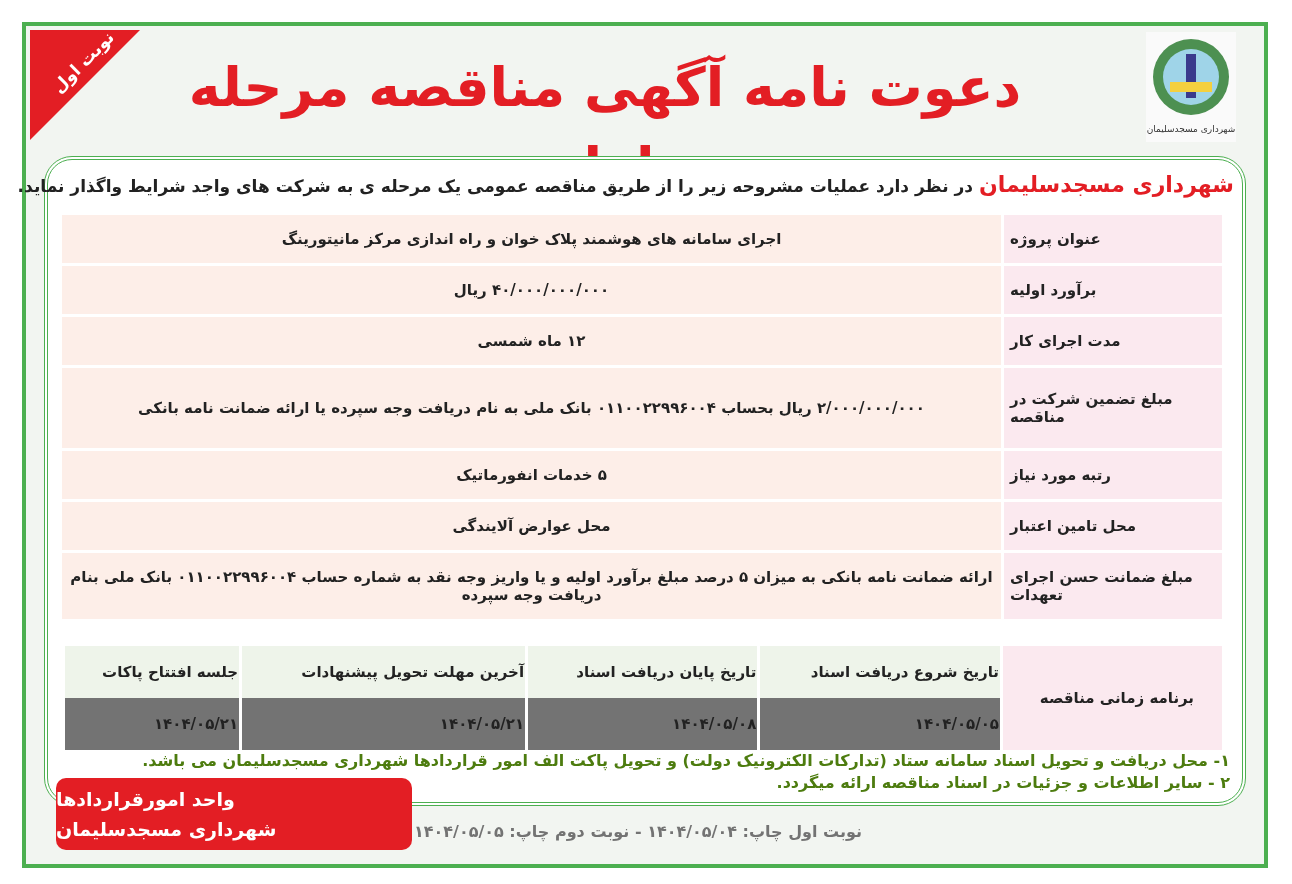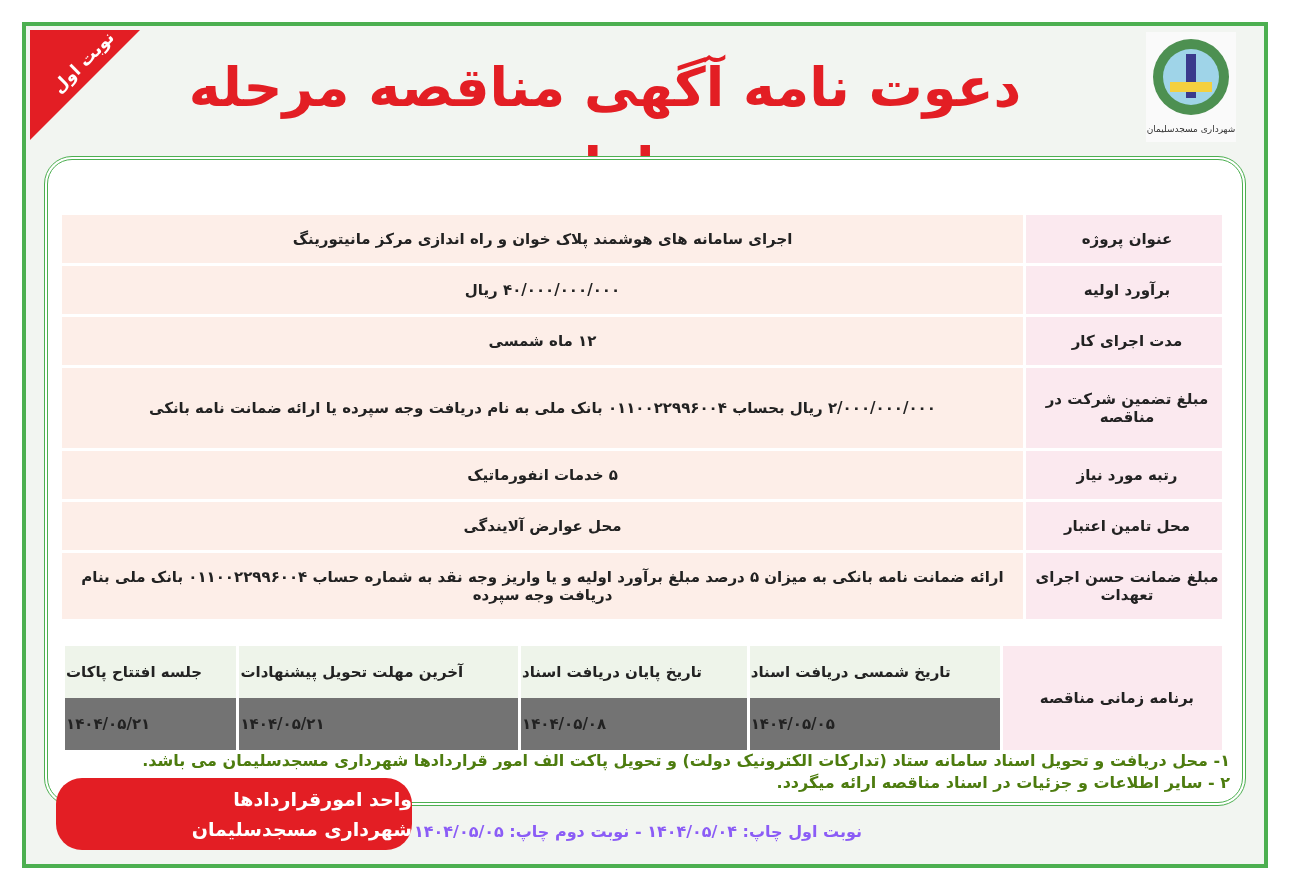--- a/index.html
+++ b/index.html
@@ -17,33 +17,33 @@
   .logo svg { width:90px; height:110px; }
   .inner { position:absolute; left:18px; top:130px; width:1202px; height:650px;
            border:3px double #4caf50; border-width:4px; border-style:double;
            border-radius:28px; background:#ffffff; box-sizing:border-box; }
   .intro { position:absolute; right:8px; top:12px; left:10px; font-size:17px; font-weight:bold;
            color:#222; white-space:nowrap; text-align:right; }
   .intro .org { color:#e31e24; font-size:22px; }
   table.info { position:absolute; right:20px; top:52px; width:1160px; border-collapse:separate;
            border-spacing:0 3px; font-size:15px; font-weight:bold; color:#222; }
   table.info td { padding:0 6px; text-align:center; vertical-align:middle; }
-  table.info td.lbl { width:190px; background:#fbe9ef; border-left:3px solid #fff; text-align:center; padding-right:0; }
+  table.info td.lbl { width:190px; background:#fbe9ef; border-left:3px solid #fff; text-align:left; padding-right:22px; }
   table.info td.val { background:#fdeee8; }
   table.sched { position:absolute; right:20px; top:486px; width:1160px; border-collapse:separate;
            border-spacing:0; font-size:15px; font-weight:bold; color:#222; }
-  table.sched td { text-align:left; height:50px; border-left:3px solid #fff; }
+  table.sched td { text-align:right; height:50px; border-left:3px solid #fff; }
   table.sched td.lbl { width:190px; background:#fbe9ef; text-align:right; padding-right:28px; }
   table.sched td.head { background:#eef4ea; }
   table.sched td.date { background:#737373; }
   .notes { position:absolute; right:12px; top:590px; left:24px; font-size:16px; font-weight:bold; color:#4d7c0f; line-height:22px; }
-  .print { position:absolute; right:380px; top:662px; font-size:16px; font-weight:bold; color:#8b5cf6; }
+  .print { position:absolute; right:380px; top:662px; font-size:16px; font-weight:bold; color:#737373; }
   .contact { position:absolute; left:30px; top:752px; width:356px; height:72px;
-           background:#e31e24; border-radius:26px; color:#fff; font-weight:bold;
-           font-size:19px; text-align:right; line-height:30px; padding-top:6px; box-sizing:border-box; }
+           background:#e31e24; border-radius:10px; color:#fff; font-weight:bold;
+           font-size:19px; text-align:left; line-height:30px; padding-top:6px; box-sizing:border-box; }
   .watermark { position:absolute; left:270px; top:340px; font-size:150px; font-weight:bold;
            color:rgba(150,150,150,0.18); direction:ltr; font-family:"Liberation Sans", sans-serif; letter-spacing:-4px; pointer-events:none; }
   .watermark2 { position:absolute; left:300px; top:500px; font-size:36px; color:rgba(150,150,150,0.25); letter-spacing:14px; pointer-events:none; }
 </style>
 </head>
 <body>
 
 <div class="outer">
   <div class="corner-badge"></div>
   <div class="corner-text">نوبت اول</div>
@@ -56,20 +56,23 @@
       <circle cx="45" cy="45" r="28" fill="#9fd4e8"></circle>
       <rect x="40" y="22" width="10" height="44" fill="#3a3a8c"></rect>
       <rect x="24" y="50" width="42" height="10" fill="#f4d03f"></rect>
       <text x="45" y="100" font-size="9" text-anchor="middle" fill="#333" font-family="DejaVu Sans, sans-serif">شهرداری مسجدسلیمان</text>
     </svg>
   </div>
 
   <div class="watermark">AriaTender</div>
 
   <div class="inner">
+    <div class="intro">
+      <span class="org">شهرداری مسجدسلیمان</span><span> در نظر دارد عملیات مشروحه زیر را از طریق مناقصه عمومی یک مرحله ی به شرکت های واجد شرایط واگذار نماید.</span>
+    </div>
 
     <table class="info">
       <tbody>
           <tr style="height:48px">
         <td class="lbl">عنوان پروژه</td>
         <td class="val">اجرای سامانه های هوشمند پلاک خوان و راه اندازی مرکز مانیتورینگ</td>
       </tr>
       <tr style="height:48px">
         <td class="lbl">برآورد اولیه</td>
         <td class="val">۴۰/۰۰۰/۰۰۰/۰۰۰ ریال</td>
@@ -94,21 +97,21 @@
         <td class="lbl">مبلغ ضمانت حسن اجرای تعهدات</td>
         <td class="val">ارائه ضمانت نامه بانکی به میزان ۵ درصد مبلغ برآورد اولیه و یا واریز وجه نقد به شماره حساب ۰۱۱۰۰۲۲۹۹۶۰۰۴ بانک ملی بنام دریافت وجه سپرده</td>
       </tr>
     </tbody>
       </table>
 
     <table class="sched">
       <tbody>
           <tr>
         <td class="lbl" rowspan="2">برنامه زمانی مناقصه</td>
-        <td class="head">تاریخ شمسی دریافت اسناد</td>
+        <td class="head">تاریخ شروع دریافت اسناد</td>
         <td class="head">تاریخ پایان دریافت اسناد</td>
         <td class="head">آخرین مهلت تحویل پیشنهادات</td>
         <td class="head">جلسه افتتاح پاکات</td>
       </tr>
       <tr>
         <td class="date">۱۴۰۴/۰۵/۰۵</td>
         <td class="date">۱۴۰۴/۰۵/۰۸</td>
         <td class="date">۱۴۰۴/۰۵/۲۱</td>
         <td class="date">۱۴۰۴/۰۵/۲۱</td>
       </tr>

